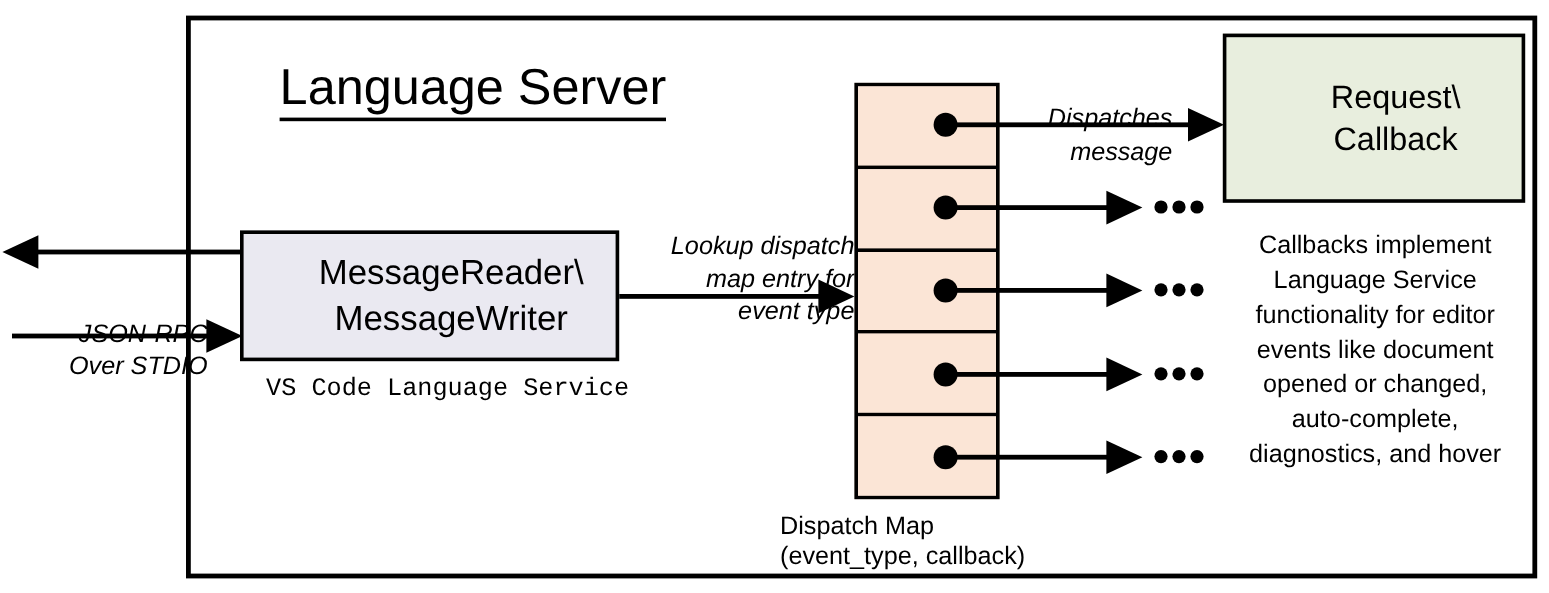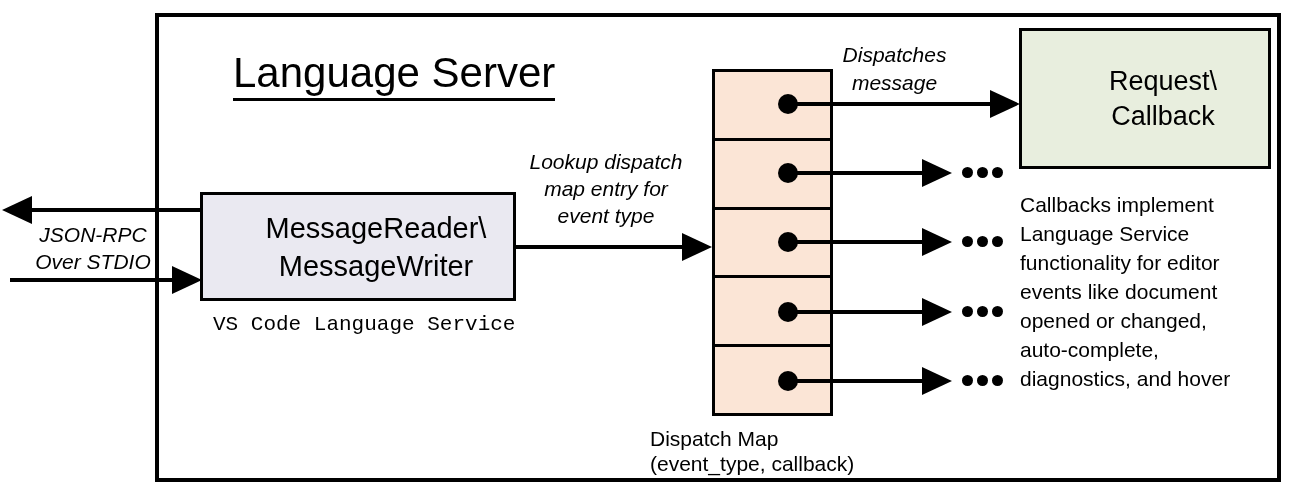--- a/index.html
+++ b/index.html
@@ -5,22 +5,22 @@
   html,body{margin:0;padding:0;background:#ffffff;}
   body{font-family:"Liberation Sans", sans-serif; color:#000;}
   .stage{position:relative; width:1291px; height:494px; background:#fff; overflow:hidden;}
   .box{position:absolute; box-sizing:border-box; border:3px solid #000; display:flex; flex-direction:column; align-items:center; justify-content:center; text-align:center;padding-left:36px;}
   .outer-box{position:absolute; box-sizing:border-box; border:4px solid #000; background:transparent;}
   .hline{position:absolute; height:4px; background:#000;}
   .arrowhead-right{position:absolute; width:0; height:0; border-top:14px solid transparent; border-bottom:14px solid transparent; border-left:30px solid #000;}
   .arrowhead-left{position:absolute; width:0; height:0; border-top:14px solid transparent; border-bottom:14px solid transparent; border-right:30px solid #000;}
   .dot{position:absolute; width:20px; height:20px; border-radius:50%; background:#000; z-index:5;}
   .title{position:absolute; font-size:42px; line-height:1.1; border-bottom:3px solid #000; padding-bottom:2px;}
-  .italic-label{position:absolute; font-style:italic; font-size:21px; line-height:27px; text-align:center;}
-  .plain-label{position:absolute; font-size:21px; line-height:29px; }
+  .italic-label{position:absolute; font-style:italic; font-size:21px; line-height:27px; text-align:right;margin-top:44px;}
+  .plain-label{position:absolute; font-size:21px; line-height:29px; text-align:center;}
   .msg-box{left:200px; top:192px; width:316px; height:109px; background:#EAE9F1; font-size:29px; line-height:38px;}
   .cb-box{left:1019px; top:28px; width:252px; height:141px; background:#E8EEDE; font-size:27px; line-height:35px;}
   .dispatch-map{position:absolute; left:712px; top:69px; width:121px; height:347px; box-sizing:border-box; border:3px solid #000; background:#FBE5D6; display:flex; flex-direction:column; z-index:1;}
   .dispatch-cell{flex:1; border-bottom:3px solid #000; background:#FBE5D6;}
   .dispatch-cell:last-child{border-bottom:none;}
   .wire{z-index:4;}
   .ellipsis{position:absolute; display:flex; gap:4px; align-items:center; z-index:4;}
   .ellipsis i{display:block; width:11px; height:11px; border-radius:50%; background:#000;}
   .caption{position:absolute; font-size:21px; }
 </style>

